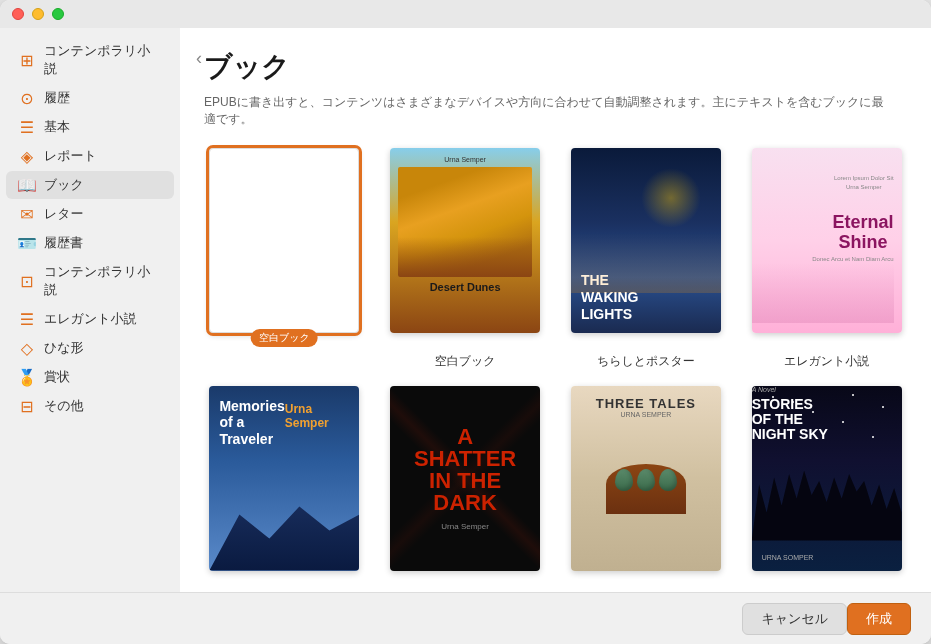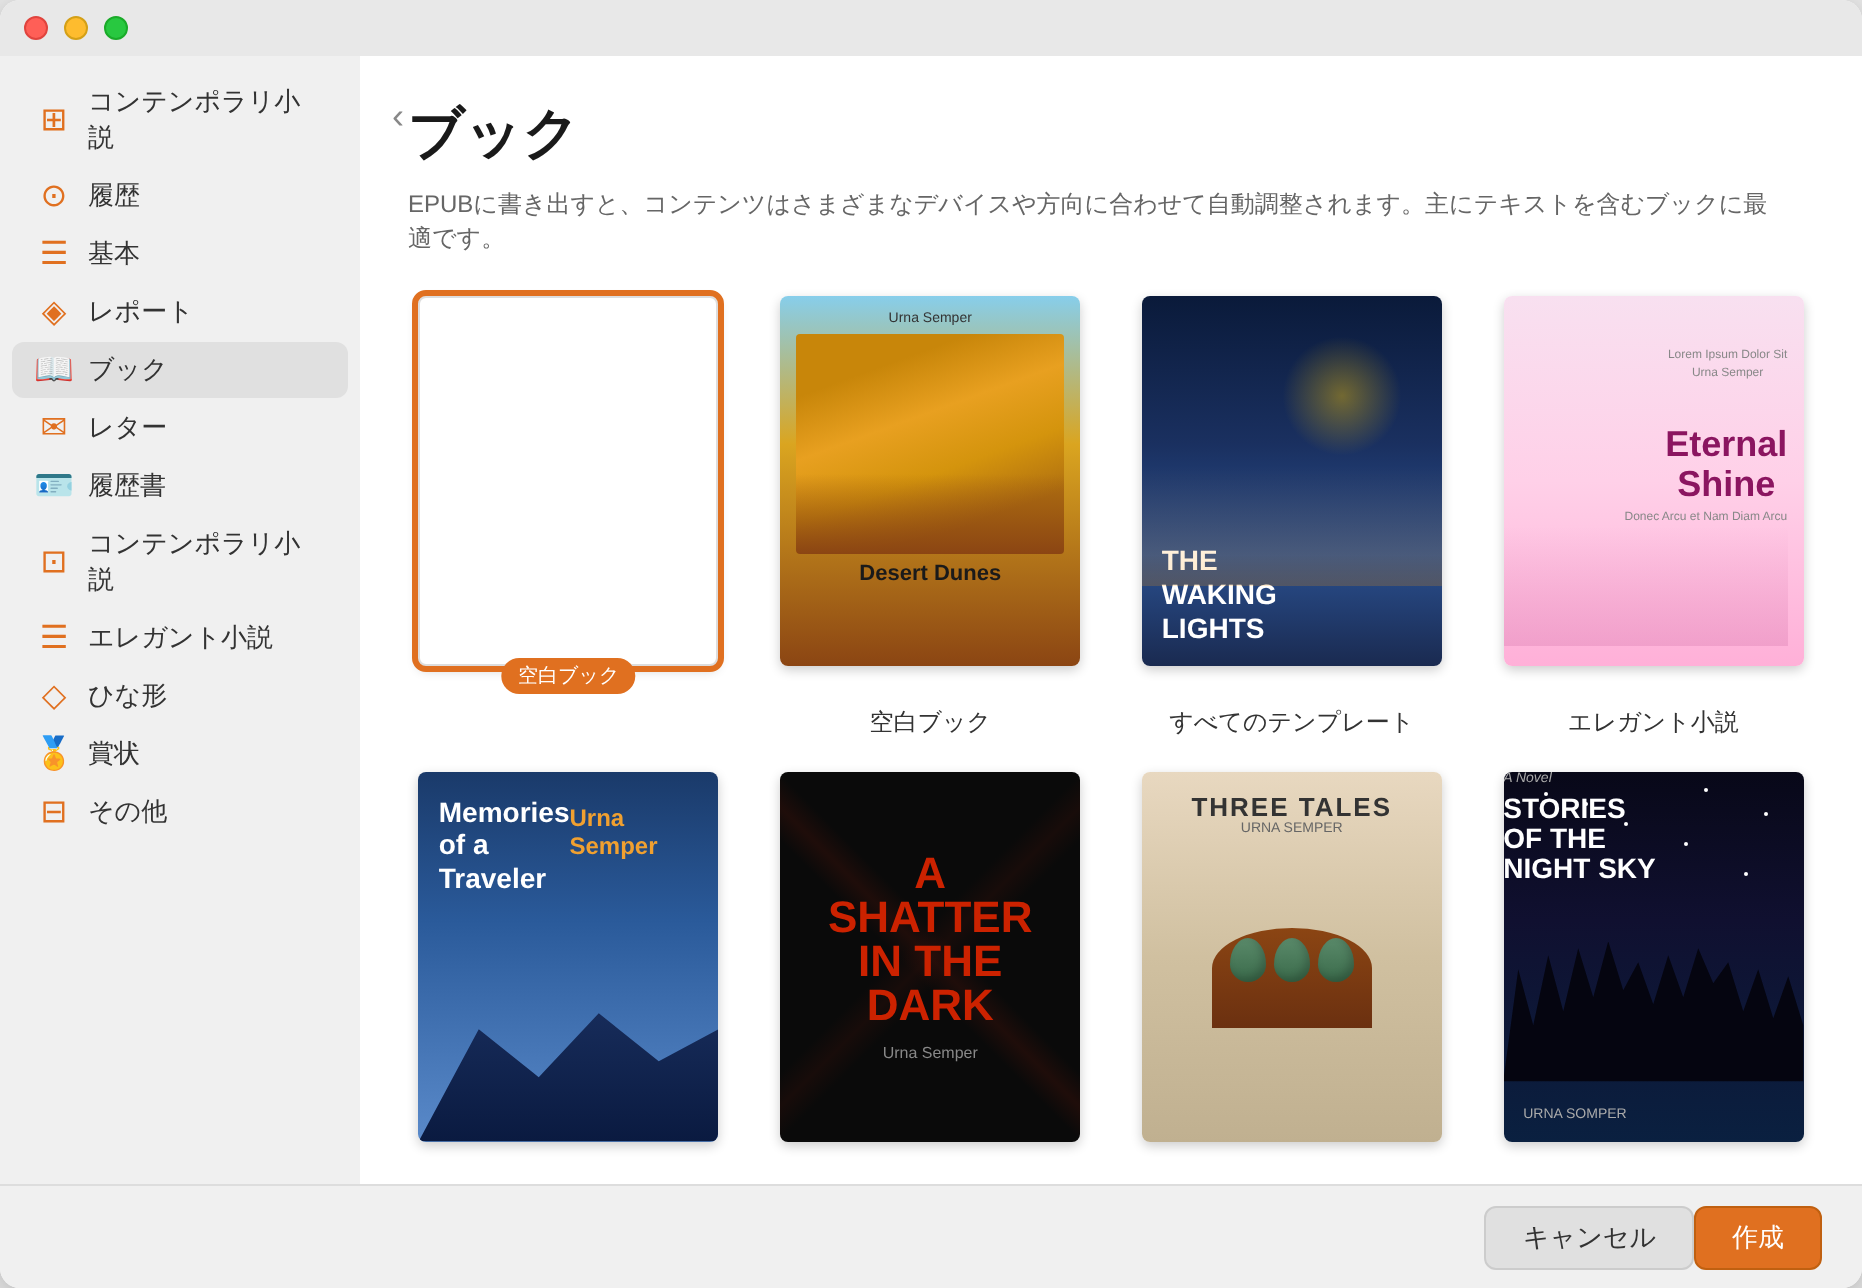--- a/index.html
+++ b/index.html
@@ -610,21 +610,21 @@
           <div class="template-label">空白ブック</div>
         </div>
 
         <div class="template-item">
           <div class="template-thumb-wrapper">
             <div class="template-thumb cover-waking-lights">
               <div class="city-lights"></div>
               <div class="cover-title">THE<br>WAKING<br>LIGHTS</div>
             </div>
           </div>
-          <div class="template-label">すべてのテンプレート</div>
+          <div class="template-label">ちらしとポスター</div>
         </div>
 
         <div class="template-item">
           <div class="template-thumb-wrapper">
             <div class="template-thumb cover-eternal-shine">
               <div class="cover-meta">Lorem Ipsum Dolor Sit<br>Urna Semper</div>
               <div class="cover-title">Eternal<br>Shine</div>
               <div class="cover-sub">Donec Arcu et Nam Diam Arcu</div>
               <div class="flower"></div>
             </div>

